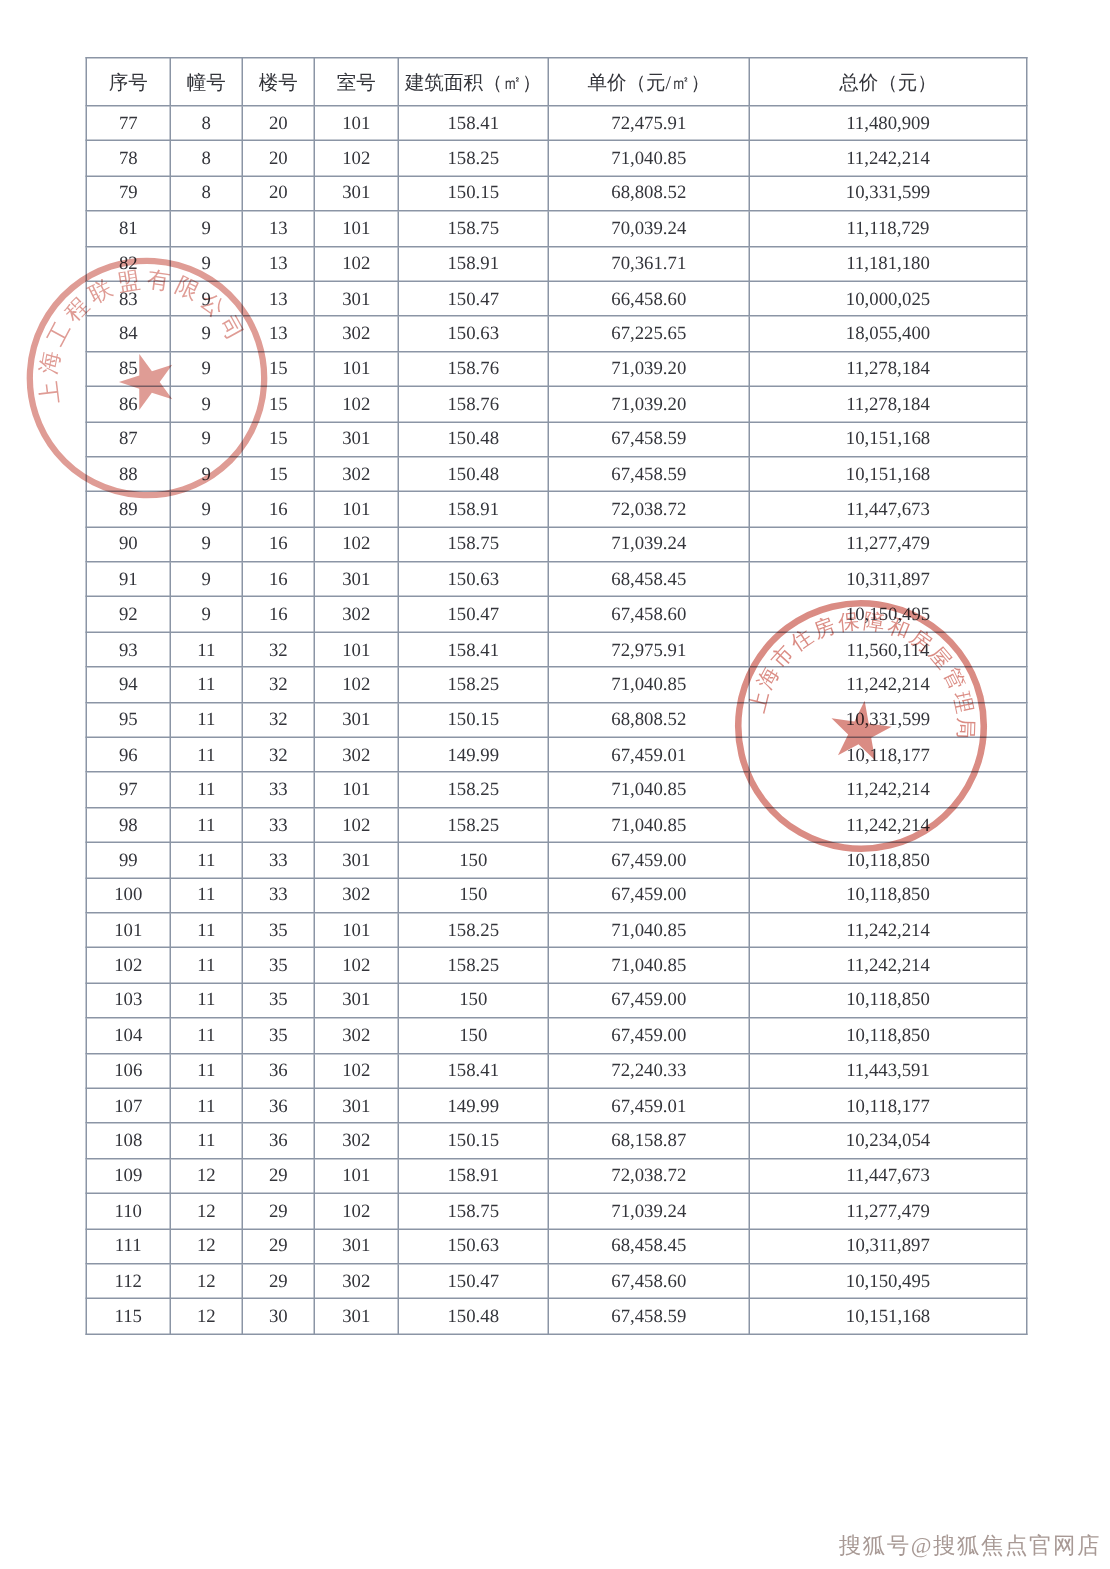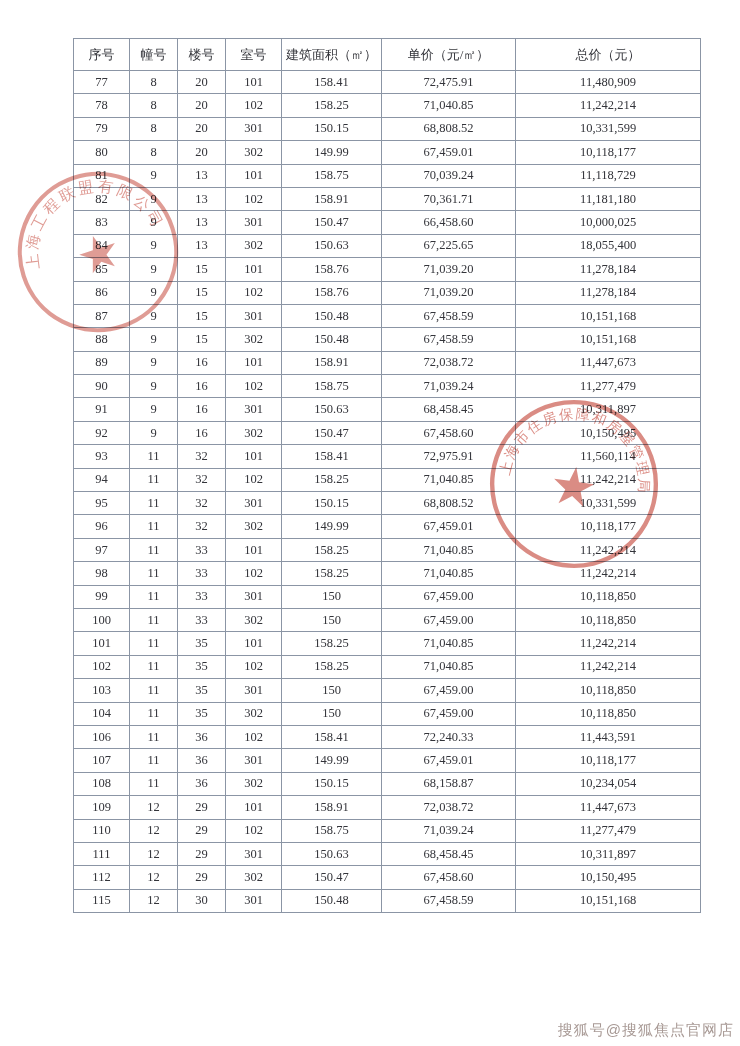--- a/index.html
+++ b/index.html
@@ -4,21 +4,21 @@
 <style>
   html,body{margin:0;padding:0;}
   body{
     width:740px;height:1046px;
     background:#ffffff;
     position:relative;
     overflow:hidden;
     font-family:"Liberation Serif","DejaVu Serif",serif;
   }
   .price-table{
-    position:absolute;left:73px;top:38px;width:627px;
+    position:absolute;left:57px;top:38px;width:627px;
     border-collapse:collapse;table-layout:fixed;font-family:Liberation Serif, serif;
   }
   .price-table th,.price-table td{
     border:1px solid #8b95a5;
     text-align:center;vertical-align:middle;
     font-weight:normal;
     color:#33343a;
     padding:0;
     overflow:hidden;white-space:nowrap;
   }
@@ -29,21 +29,21 @@
     pointer-events:none;
     mix-blend-mode:multiply;
   }
   .stamp svg{width:100%;height:100%;display:block;}
   .stamp-left{left:14px;top:168px;width:168px;height:168px;opacity:.5;transform:rotate(-18deg);}
   .stamp-right{left:486px;top:396px;width:176px;height:176px;opacity:.58;transform:rotate(8deg);}
   .watermark{
     position:absolute;right:6px;bottom:6px;
     font-size:15px;letter-spacing:1px;
     color:#9f8f8a;opacity:.9;
-    font-family:Liberation Sans, sans-serif;
+    font-family:Liberation Serif, serif;
   }
 </style>
 </head>
 <body>
 
 <table class="price-table">
   <colgroup>
     <col style="width:56px">
       <col style="width:48px">
       <col style="width:48px">
@@ -83,29 +83,20 @@
         <td>11,242,214</td>
       </tr>
       <tr>
         <td>79</td>
         <td>8</td>
         <td>20</td>
         <td>301</td>
         <td>150.15</td>
         <td>68,808.52</td>
         <td>10,331,599</td>
-      </tr>
-      <tr>
-        <td>80</td>
-        <td>8</td>
-        <td>20</td>
-        <td>302</td>
-        <td>149.99</td>
-        <td>67,459.01</td>
-        <td>10,118,177</td>
       </tr>
       <tr>
         <td>81</td>
         <td>9</td>
         <td>13</td>
         <td>101</td>
         <td>158.75</td>
         <td>70,039.24</td>
         <td>11,118,729</td>
       </tr>

